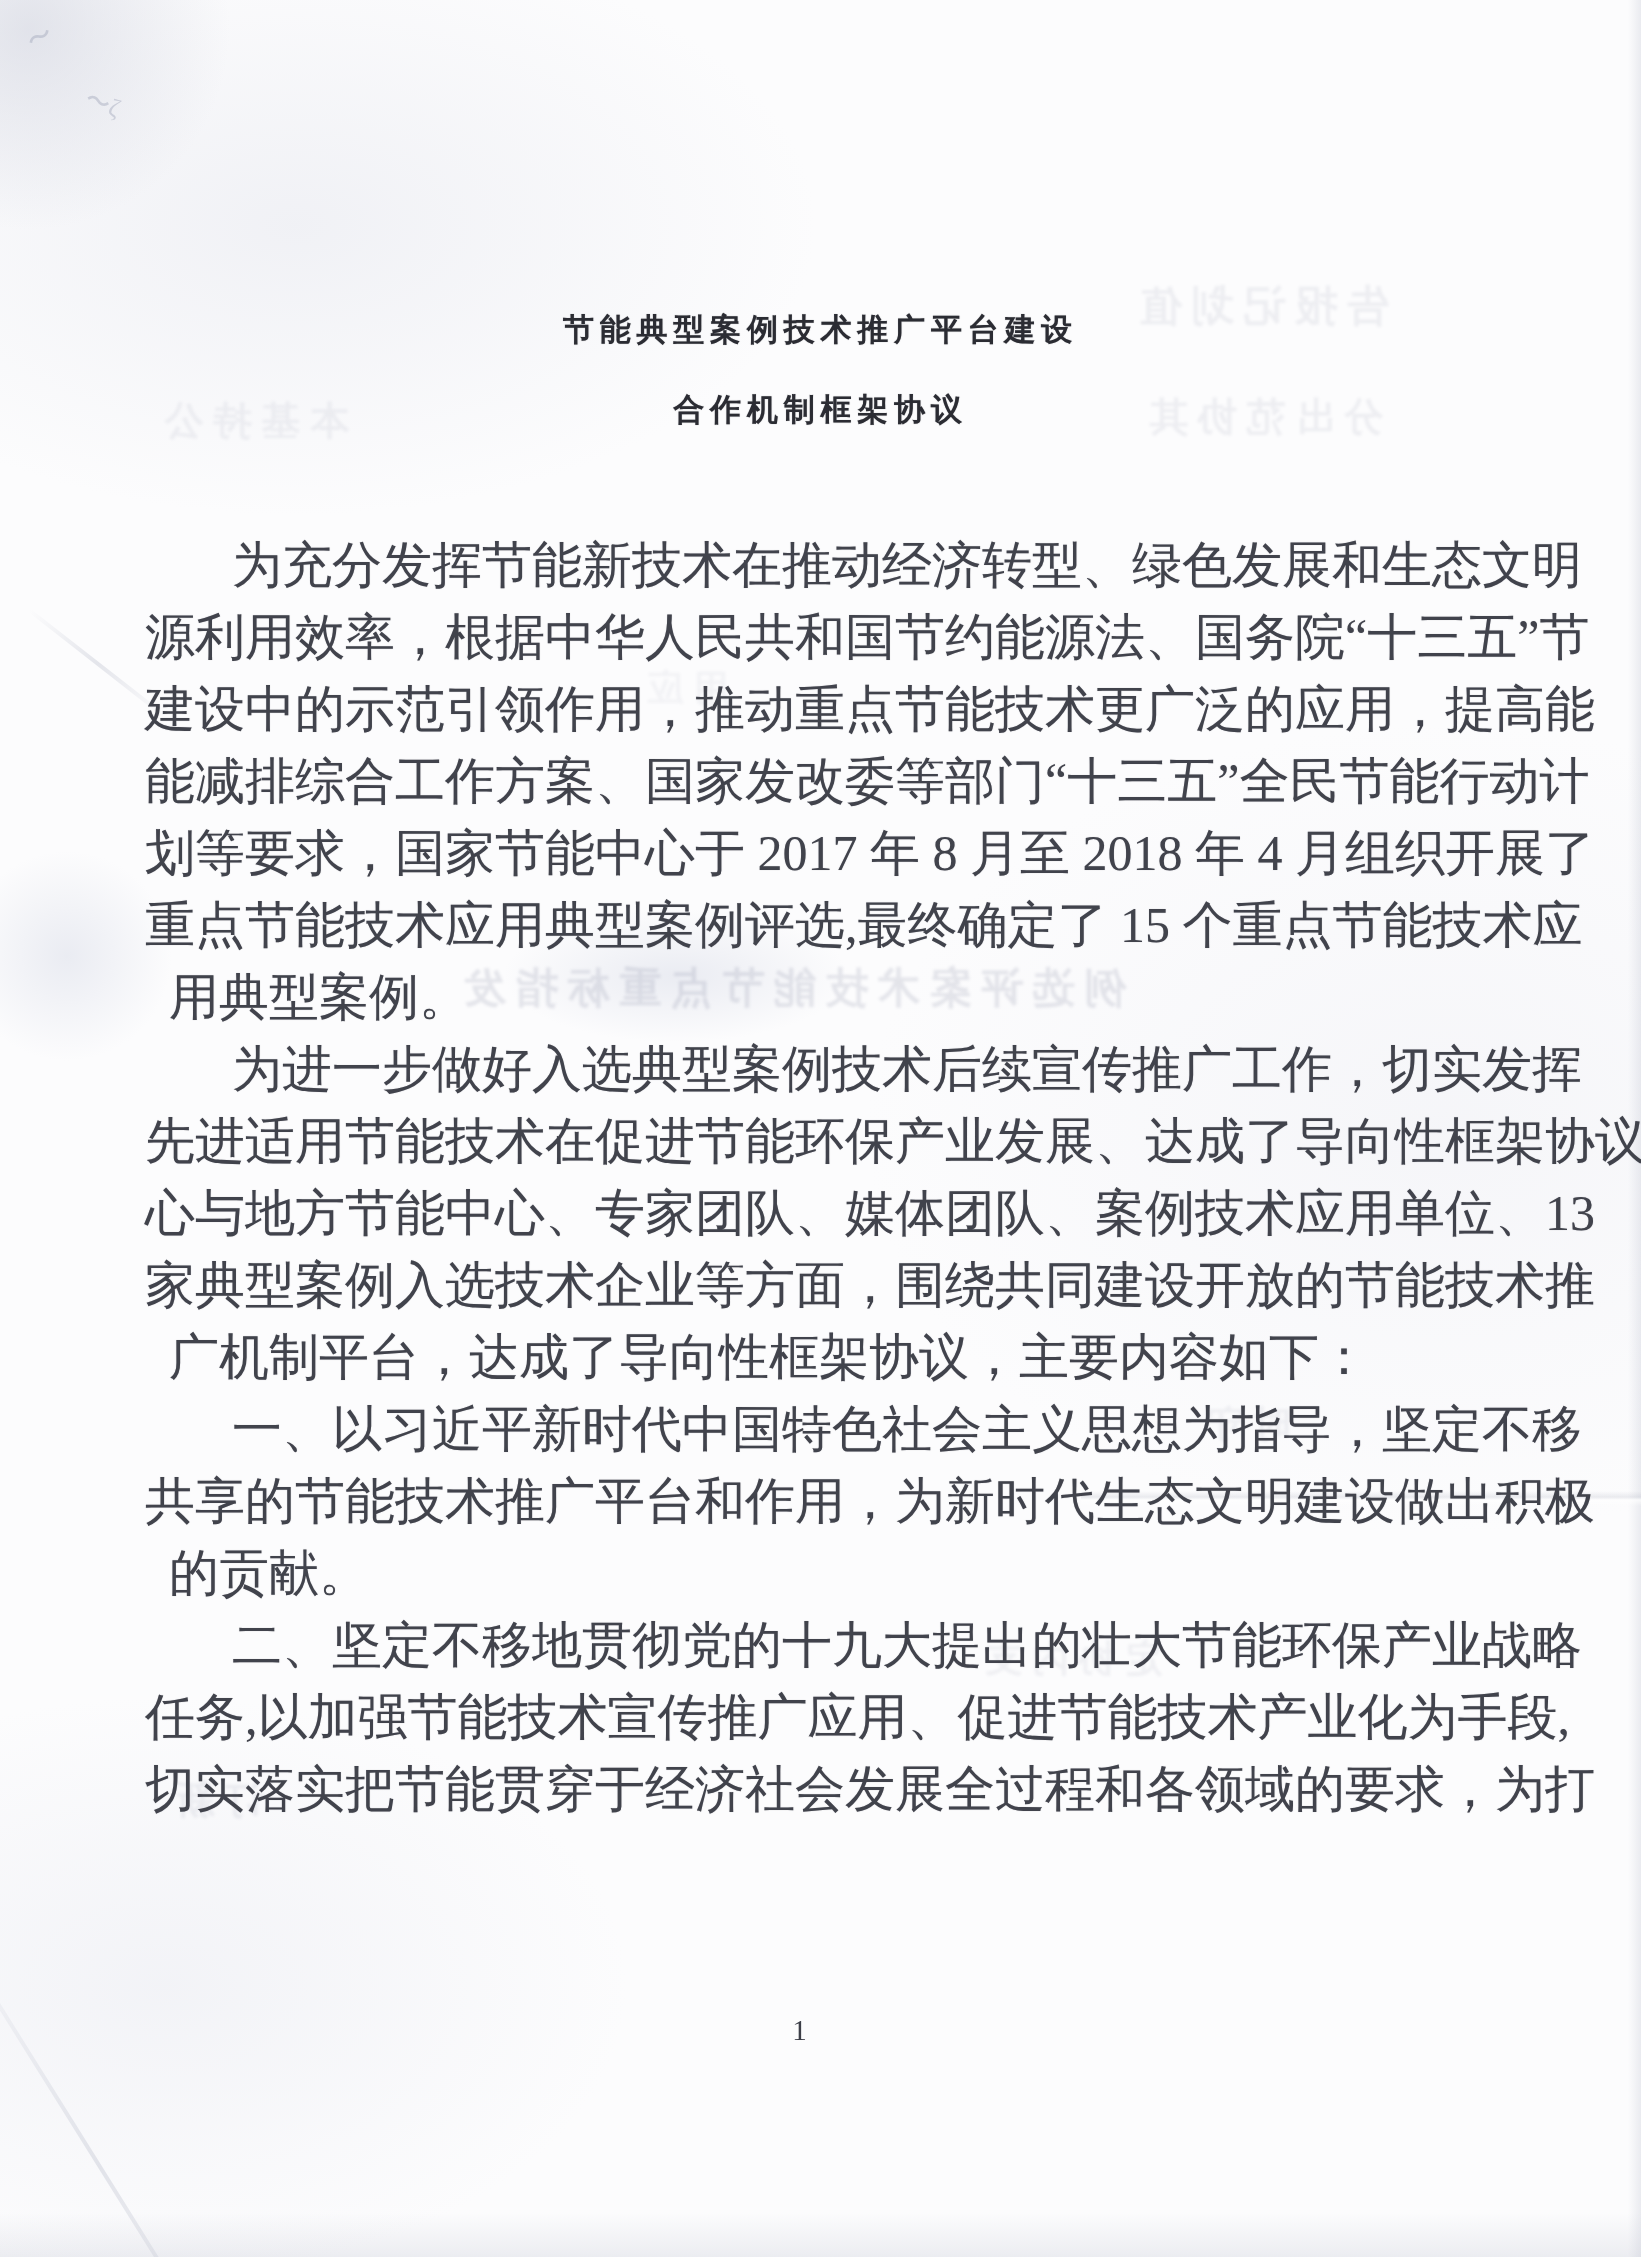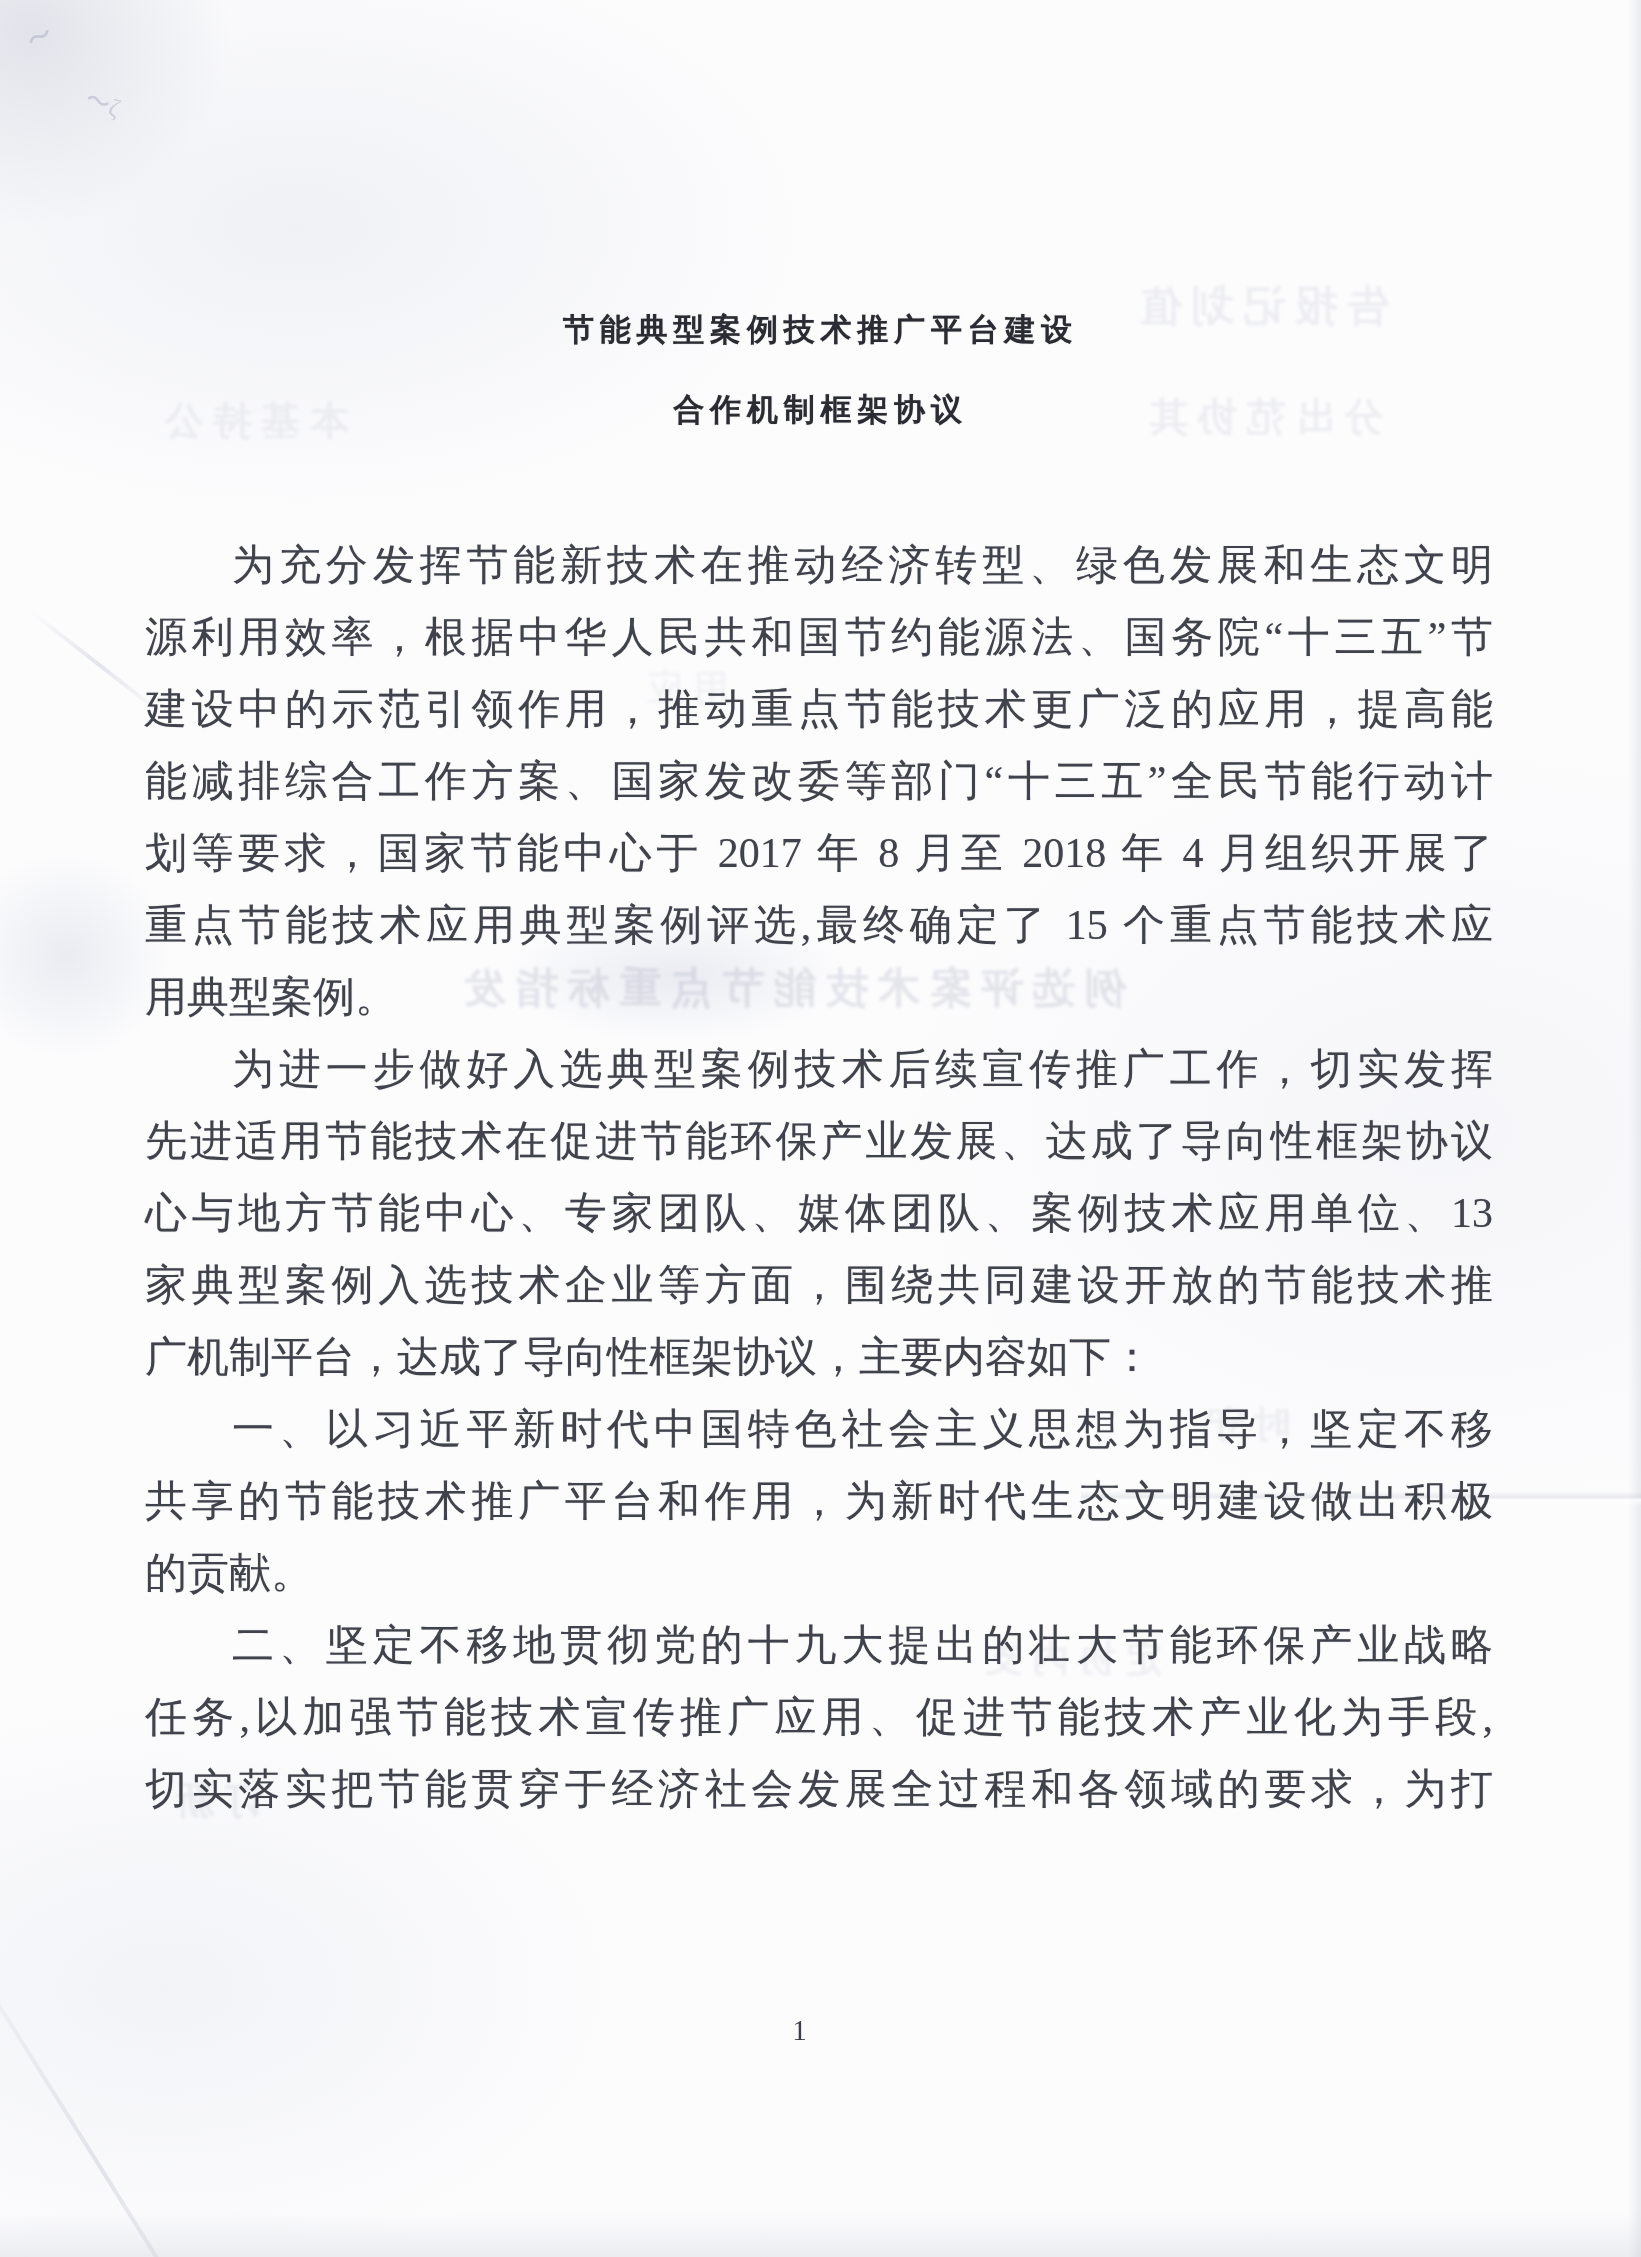--- a/index.html
+++ b/index.html
@@ -64,26 +64,26 @@
   .title-line {
     font-size: 31px; font-weight: 700; color: #2b2c33;
     line-height: 80px; letter-spacing: 5.8px;
     text-shadow: 0 0 1px rgba(43,44,51,.45);
   }
   .body-block {
     position: absolute; left: 145px; top: 529px; width: 1348px;
     color: #41434c;
   }
   .body-line {
-    font-size: 42px; line-height: 72px; height: 72px;
+    font-size: 50px; line-height: 72px; height: 72px;
     text-align: justify; text-align-last: justify;
     text-shadow: 0 0 1px rgba(65,67,76,.35);
     white-space: nowrap;
   }
-  .body-line.flush-left { text-align-last: left; }
+  .body-line.flush-left { text-align-last: left; margin-left: 24px; }
   .body-line.indent { text-indent: 87px; }
   .page-number {
     position: absolute; left: 0; top: 2014px; width: 100%;
     text-align: center; font-size: 29px; color: #3c3e47;
     transform: translateX(-21px);
   }
 </style>
 </head>
 <body>
 

